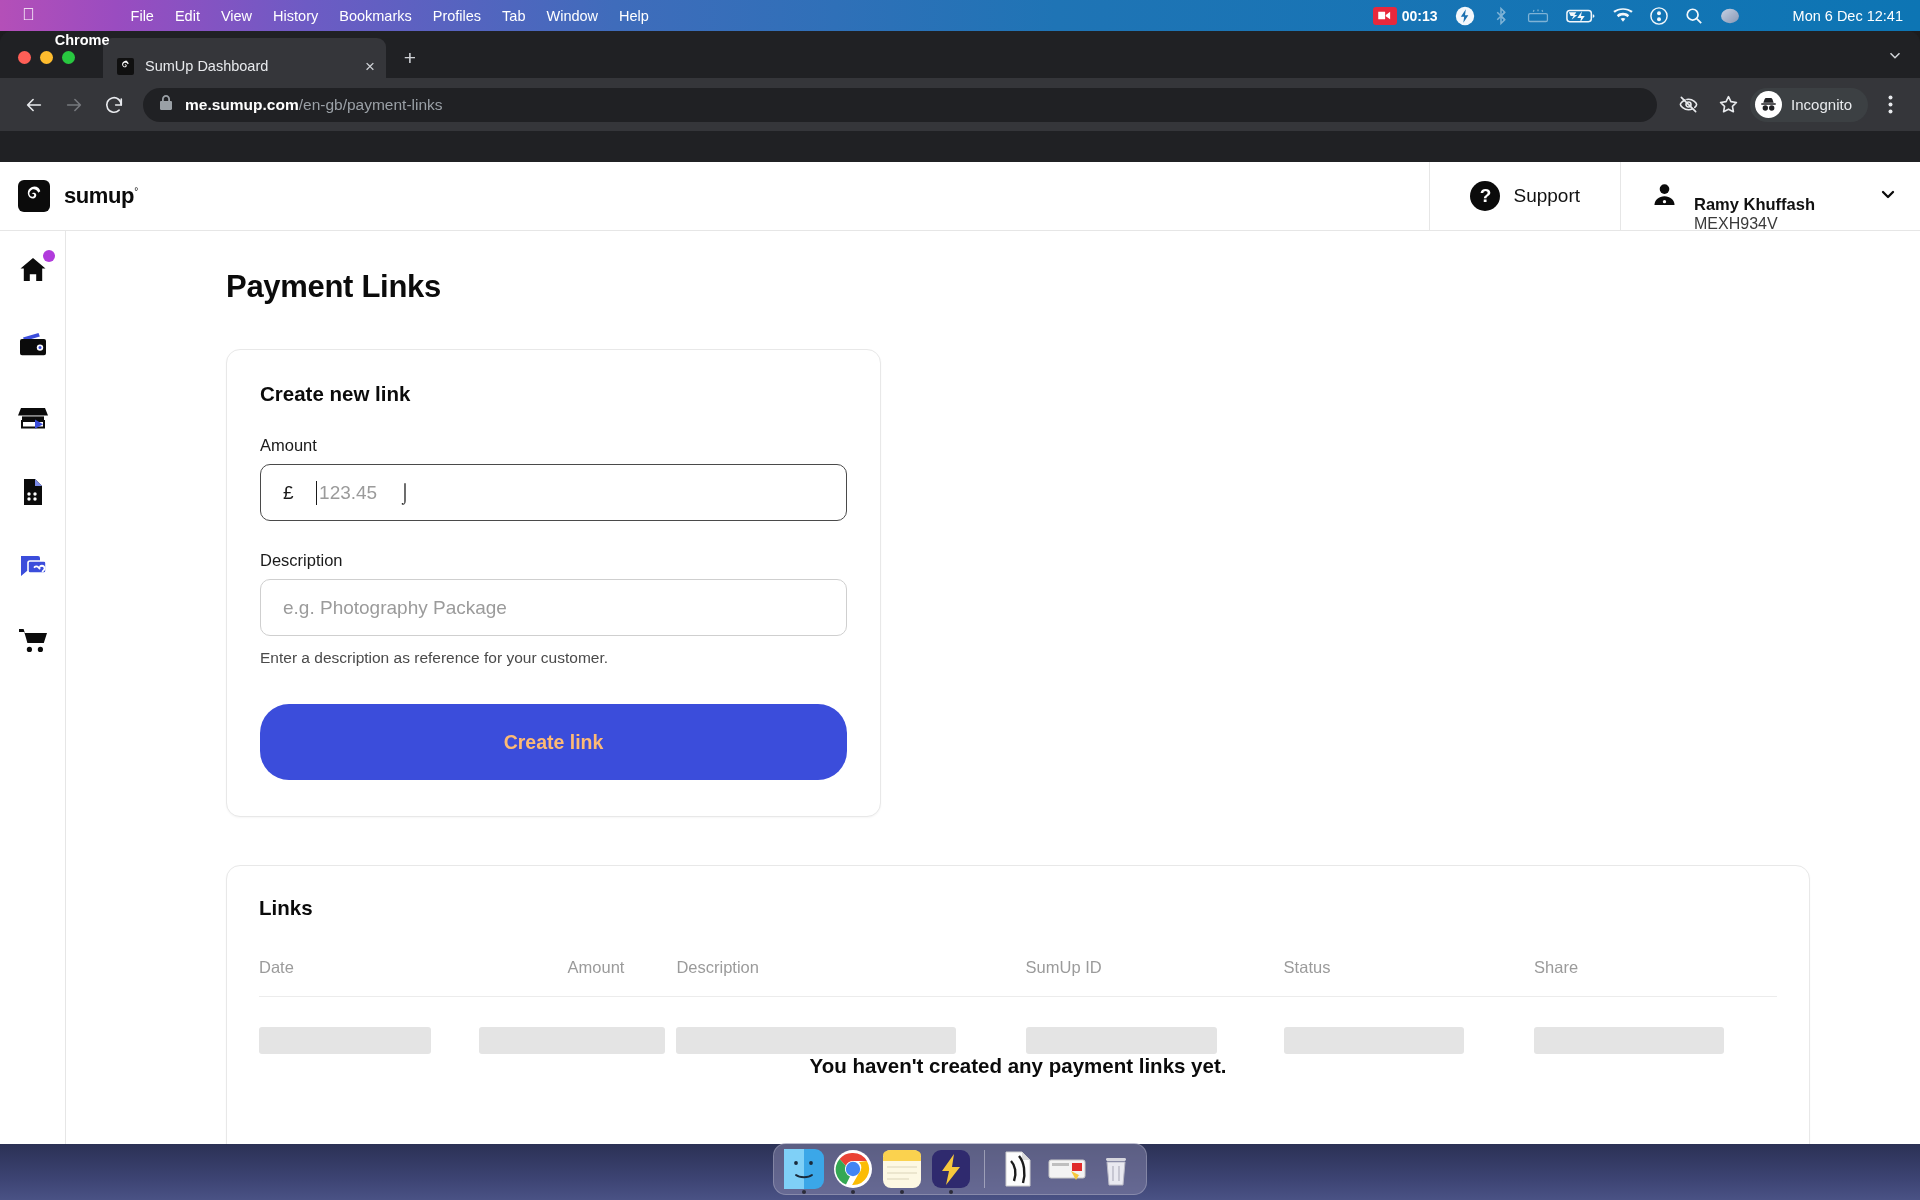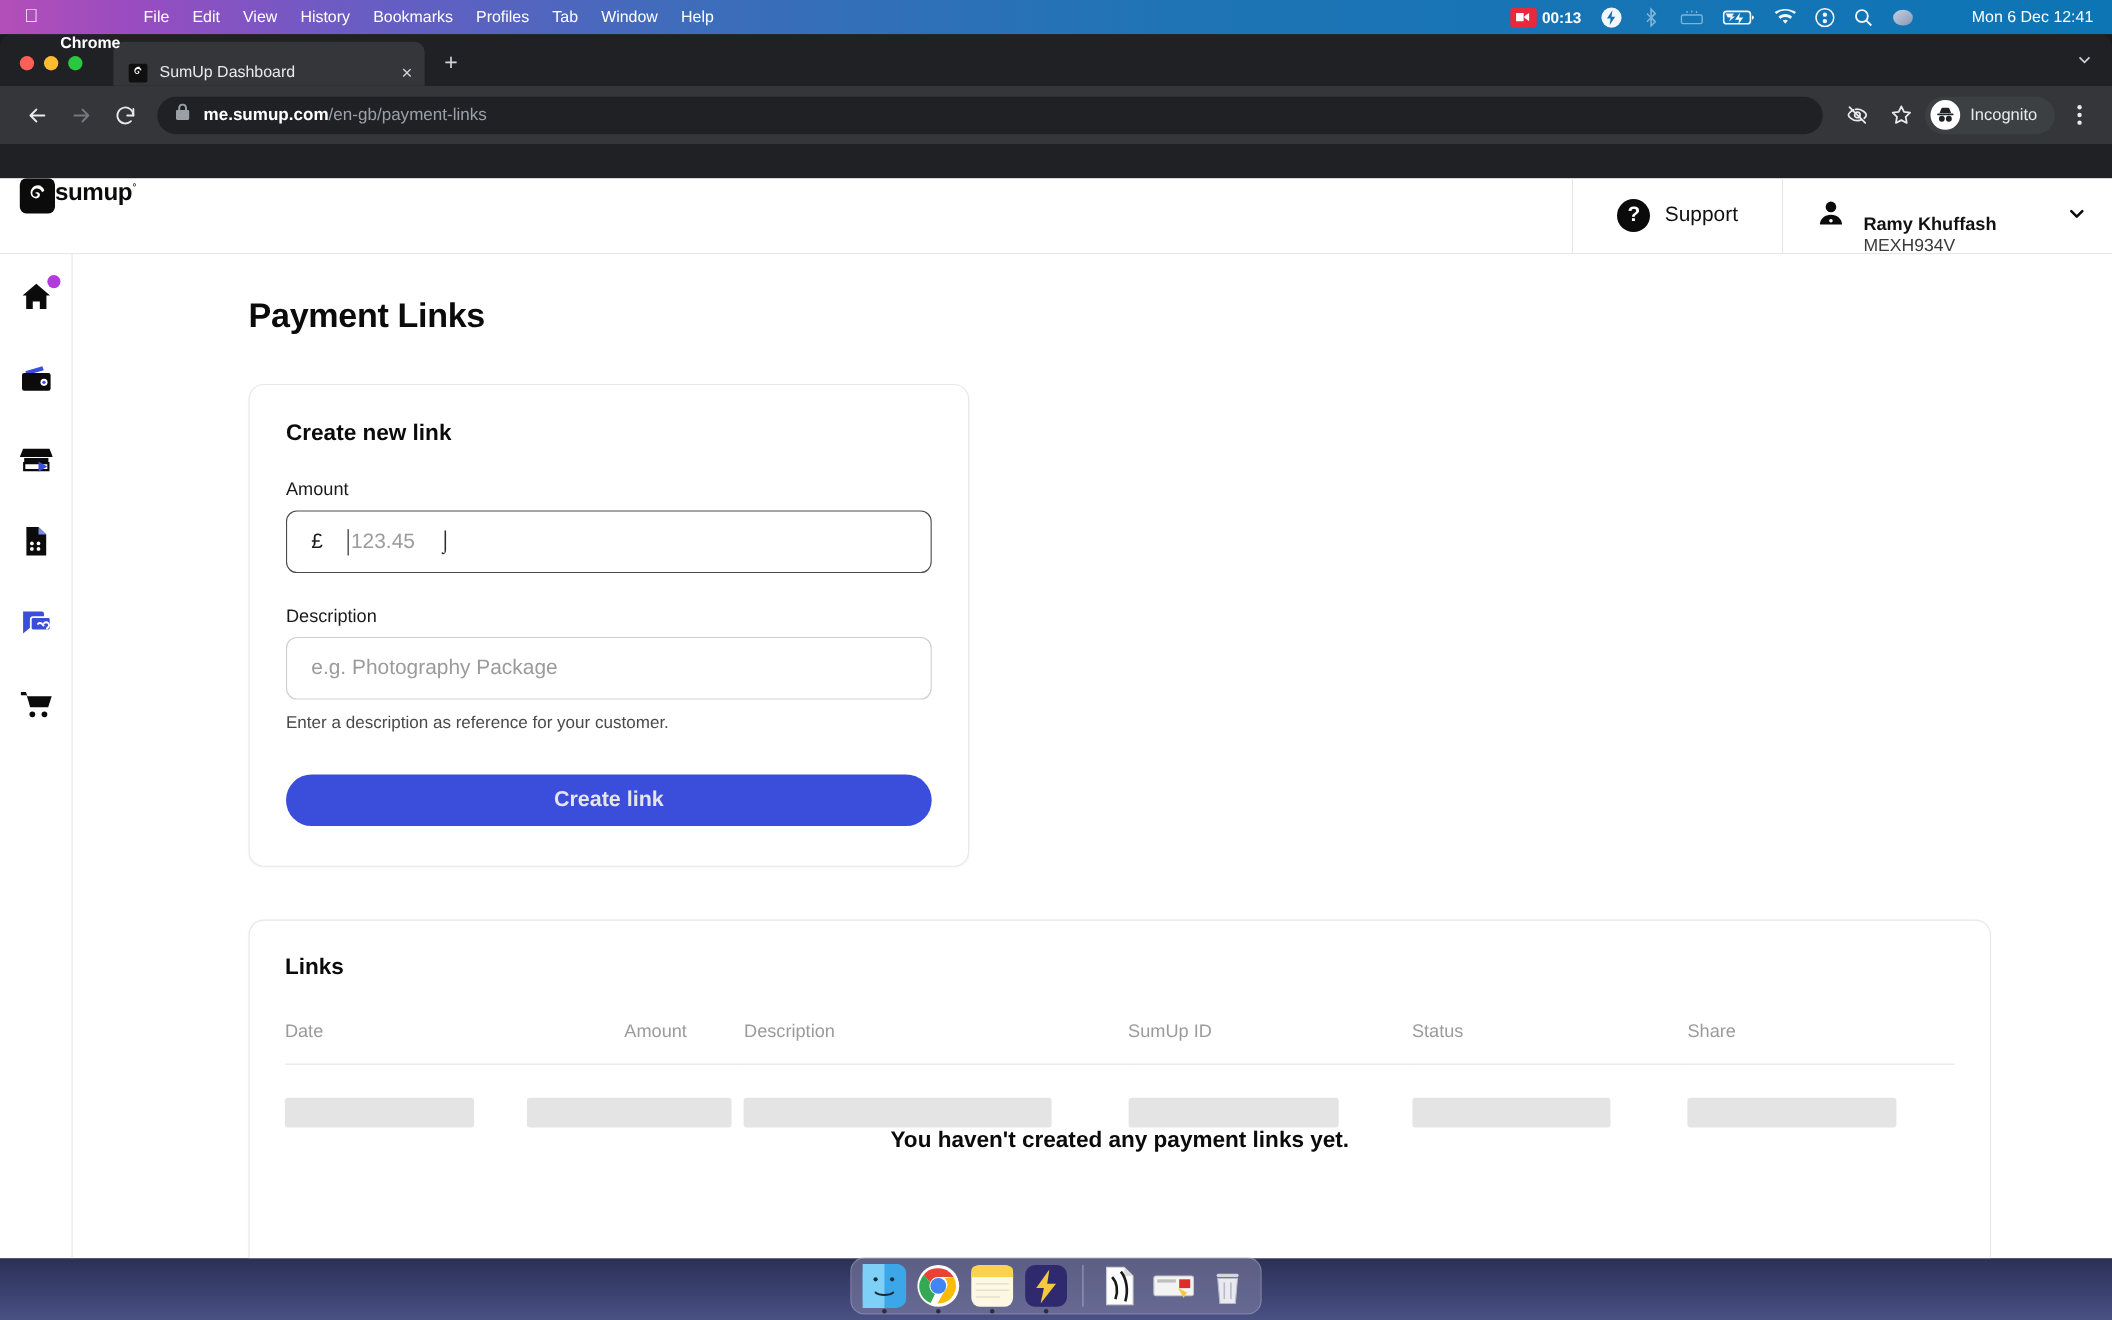--- a/index.html
+++ b/index.html
@@ -136,21 +136,21 @@
     width: 1920px; height: 1013px;
     background: #ffffff;
     overflow: hidden;
   }
 
   
   .appheader {
     height: 69px; border-bottom: 1px solid #e6e6e6;
     display: flex; align-items: stretch;
   }
-  .brand { display: flex; padding-left: 18px; }
+  .brand { display: flex; align-items: center; gap: 14px; padding-left: 18px; }
   .brand-mark {
     width: 32px; height: 32px; border-radius: 6px; background: #0b0b0b;
     display: flex; align-items: center; justify-content: center;
   }
   .brand-word { font-size: 22px; font-weight: bold; color: #0b0b0b; letter-spacing: -.4px; }
   .brand-word sup { font-size: 10px; vertical-align: super; font-weight: normal; }
 
   .hdr-spacer { flex: 1 1 auto; }
   .support {
     display: flex; align-items: center; gap: 13px;
@@ -206,22 +206,22 @@
   .input-box.focused { border-color: #4a4a4a; }
   .currency { color: #1a1a1a; margin-right: 22px; }
   .caret {
     width: 1.5px; height: 24px; background: #1a1a1a; margin-right: 2px;
   }
   .ph { color: #9b9b9b; }
   .ibeam { margin-left: 22px; color: #2a2a2a; font-size: 19px; line-height: 1; }
   .helper { font-size: 15.5px; color: #4a4a4a; margin-top: 13px; }
 
   .btn-primary {
-    margin-top: 37px; height: 47px; border-radius: 29px;
-    background: #3b4ddb; color: #e5e5e5;
+    margin-top: 37px; height: 76px; border-radius: 29px;
+    background: #3b4ddb; color: #fdba74;
     display: flex; align-items: center; justify-content: center;
     font-size: 19.5px; font-weight: bold;
   }
 
   .card-links {
     margin-top: 48px; margin-right: 104px;
     padding: 30px 32px 0 32px; min-height: 360px;
   }
   .links-h { font-size: 20.5px; font-weight: bold; color: #0b0b0b; }
   .tbl { width: 100%; margin-top: 38px; border-collapse: collapse; table-layout: fixed; }

